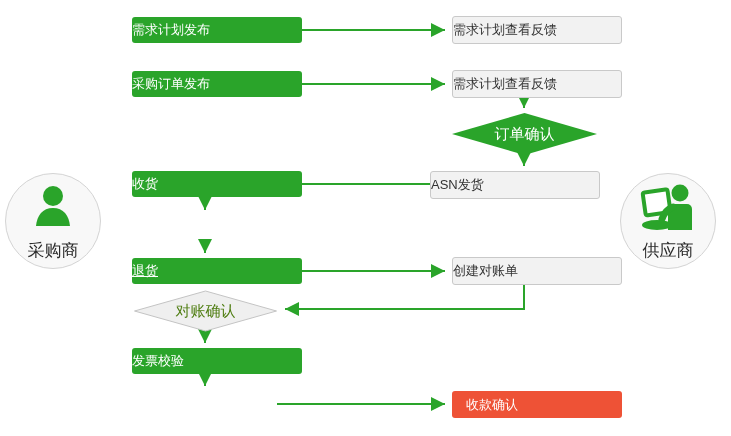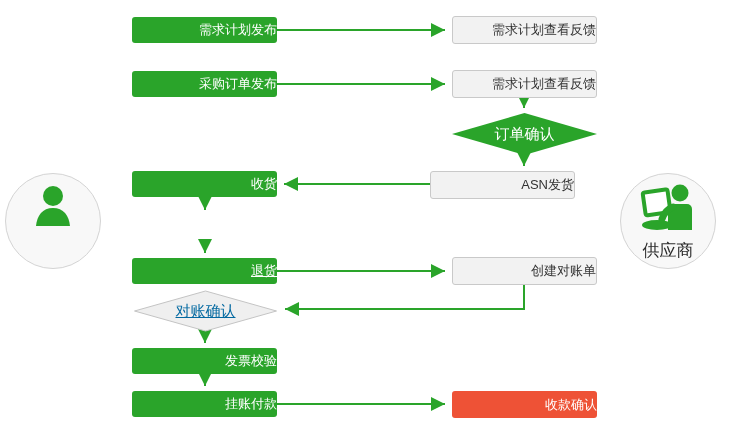--- a/index.html
+++ b/index.html
@@ -8,32 +8,32 @@
     --diamond_gray_fill:#efefef; --diamond_gray_border:#c4c4c4;
     --circle_fill:#f8f8f8; --circle_border:#d4d4d4;
     --dark_text:#333333; --white_text:#ffffff;
   }
   html,body{margin:0;padding:0;background:#fff;}
   body{font-family:"Liberation Sans","DejaVu Sans",sans-serif;}
   .canvas{position:relative;width:731px;height:436px;background:#fff;overflow:hidden;}
   .edges{position:absolute;left:0;top:0;width:731px;height:436px;}
   .edge{stroke:var(--green);stroke-width:2;fill:none;marker-end:url(#arrowhead);}
   #arrowhead-path{fill:var(--green);}
-  .box{position:absolute;width:145px;height:26px;line-height:26px;text-align:right;
+  .box{position:absolute;width:170px;height:26px;line-height:26px;text-align:left;
        font-size:13px;border-radius:3px;box-sizing:border-box;white-space:nowrap;}
   .green-box{background:var(--green);color:var(--white_text);}
   .light-box{background:var(--light_fill);border:1px solid var(--light_border);
              color:var(--dark_text);height:28px;line-height:26px;}
   .red-box{background:var(--red);color:var(--white_text);height:27px;line-height:27px;}
   .diamond{position:absolute;width:145px;height:42px;}
   .diamond svg{position:absolute;left:0;top:0;}
   .diamond .dlabel{position:absolute;left:0;top:0;width:100%;height:100%;line-height:42px;
                    text-align:center;font-size:15px;}
   .green-diamond .dlabel{color:var(--white_text);}
-  .gray-diamond .dlabel{color:#0369a1;text-decoration:underline;}
+  .gray-diamond .dlabel{color:#4d7c0f;}
   .actor{position:absolute;width:96px;height:96px;border-radius:50%;
          background:var(--circle_fill);border:1px solid var(--circle_border);
          text-align:center;box-sizing:border-box;}
   .actor .icon-wrap{display:block;height:58px;padding-top:9px;}
   .actor .actor-label{display:block;font-size:17px;color:#2b2b2b;line-height:20px;}
 </style>
 </head>
 <body>
 
 <div class="canvas">
@@ -56,28 +56,27 @@
     <path class="edge" d="M205 332 V343"></path>
     <path class="edge" d="M205 374 V386"></path>
     <path class="edge" d="M277 404 H445"></path>
   </svg>
 
   <div class="box green-box" style="left:132px;top:17px;">需求计划发布</div>
   <div class="box green-box" style="left:132px;top:71px;">采购订单发布</div>
   <div class="box green-box" style="left:132px;top:171px;">收货</div>
   <div class="box green-box" style="left:132px;top:258px;text-decoration:underline;">退货</div>
   <div class="box green-box" style="left:132px;top:348px;">发票校验</div>
-  <div class="box green-box" style="left:132px;top:391px;">挂账付款</div>
 
   <div class="box light-box" style="left:452px;top:16px;">需求计划查看反馈</div>
   <div class="box light-box" style="left:452px;top:70px;">需求计划查看反馈</div>
   <div class="box light-box" style="left:430px;top:171px;">ASN发货</div>
   <div class="box light-box" style="left:452px;top:257px;">创建对账单</div>
 
-  <div class="box red-box" style="left:452px;top:391px;">收款确认</div>
+  <div class="box red-box" style="left:452px;top:391px;padding-left:14px;">收款确认</div>
 
   <div class="diamond green-diamond" style="left:452px;top:113px;">
     <svg width="145" height="42" viewBox="0 0 145 42">
       <polygon points="72.5,0 145,21 72.5,42 0,21" fill="var(--green)"></polygon>
     </svg>
     <span class="dlabel">订单确认</span>
   </div>
 
   <div class="diamond gray-diamond" style="left:133px;top:290px;">
     <svg width="145" height="42" viewBox="0 0 145 42">
@@ -86,20 +85,21 @@
     <span class="dlabel">对账确认</span>
   </div>
 
   <div class="actor" style="left:5px;top:173px;">
     <span class="icon-wrap">
       <svg width="48" height="48" viewBox="0 0 48 48">
         <circle cx="24" cy="13" r="10" fill="var(--green)"></circle>
         <path d="M24 25 c-10.5 0 -16 7.5 -17 18 h34 c-1 -10.5 -6.5 -18 -17 -18 z" fill="var(--green)"></path>
       </svg>
     </span>
+    <span class="actor-label">采购商</span>
   </div>
 
   <div class="actor" style="left:620px;top:173px;">
     <span class="icon-wrap">
       <svg width="56" height="48" viewBox="0 0 56 48">
         <ellipse cx="17" cy="42" rx="15" ry="5" fill="var(--green)"></ellipse>
         <rect x="4" y="8" width="25" height="23" rx="2" transform="rotate(-8 16 19)" fill="#ffffff" stroke="var(--green)" stroke-width="4"></rect>
         <circle cx="40" cy="10" r="8.5" fill="var(--green)"></circle>
         <path d="M33 21 h14 a5 5 0 0 1 5 5 v21 h-24 v-21 a5 5 0 0 1 5 -5 z" fill="var(--green)"></path>
         <path d="M33 24 q-8 3 -11 12" stroke="var(--green)" stroke-width="7" fill="none" stroke-linecap="round"></path>

